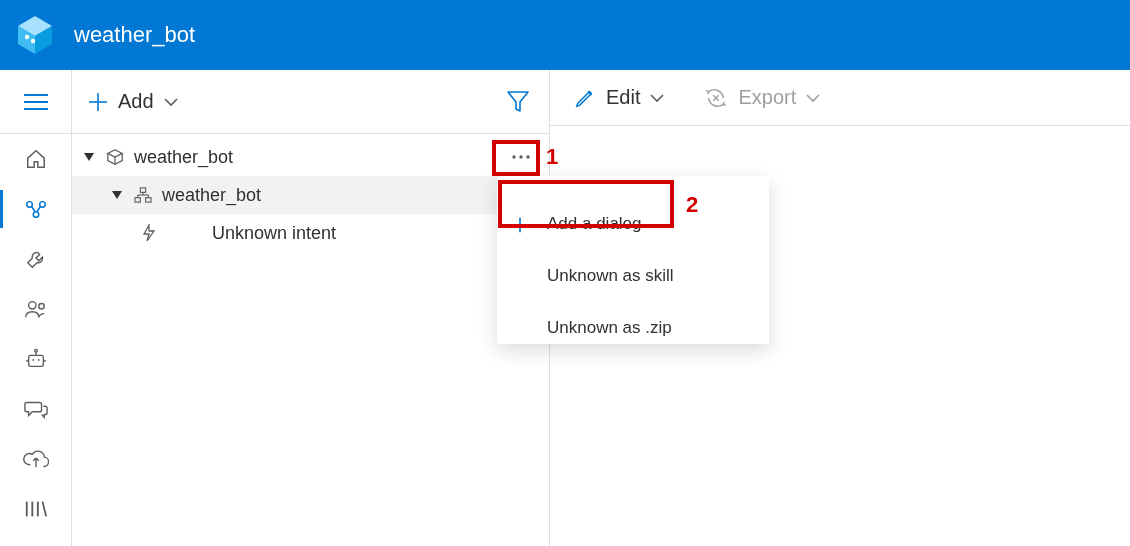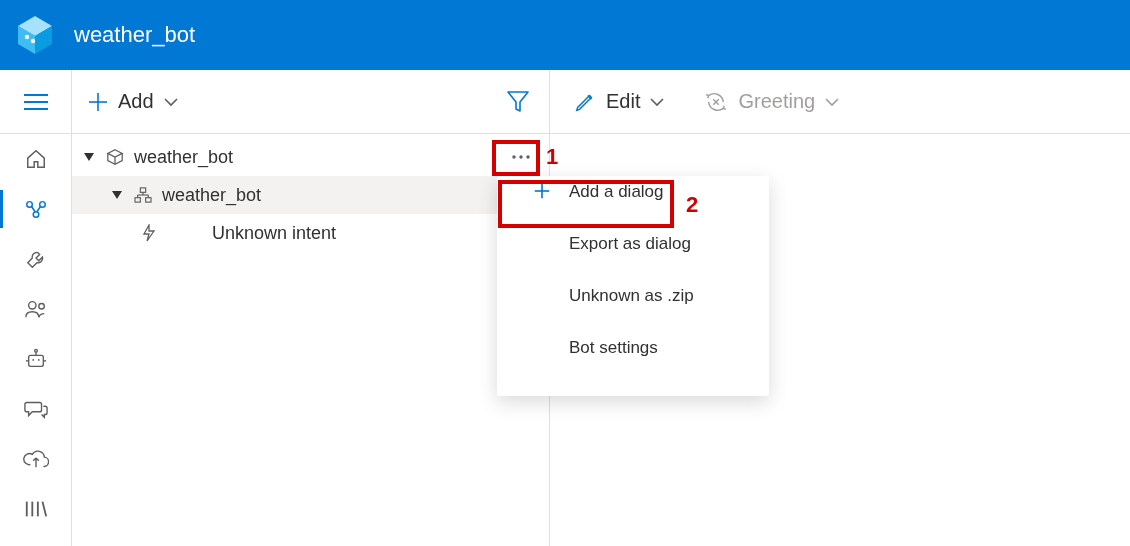--- a/index.html
+++ b/index.html
@@ -107,21 +107,21 @@
     .tree-chevron { width: 18px; display:flex; justify-content:center; margin-right: 6px; }
     .tree-icon { width: 22px; display:flex; justify-content:center; margin-right:8px; color:#605e5c; }
     .tree-label { flex: 1; white-space: nowrap; }
 
     .rightpanel {
       flex: 1;
       display: flex;
       flex-direction: column;
     }
     .rp-toolbar {
-      height: 64px;
+      height: 56px;
       border-bottom: 1px solid #e1dfdd;
       display: flex;
       align-items: center;
       padding: 0 24px;
       gap: 40px;
     }
     .rp-action {
       display: flex;
       align-items: center;
       gap: 10px;
@@ -137,23 +137,23 @@
       left: 497px;
       width: 272px;
       background: #fff;
       box-shadow: 0 6px 20px rgba(0,0,0,0.15);
       border-radius: 2px;
       padding: 6px 0;
       z-index: 100;
     }
     .menu-item {
       display: flex;
-      align-items: flex-start;
+      align-items: flex-end;
       height: 52px;
-      padding: 0 34px;
+      padding: 0 12px;
       gap: 16px;
       font-size: 17px;
       cursor: pointer;
     }
     .menu-icon {
       width: 22px;
       display:flex;
       justify-content:center;
     }
 
@@ -385,21 +385,21 @@
         <span>
           <svg width="24" height="22" viewBox="0 0 26 24">
               <path d="M5 5a10 10 0 0 1 16 7" fill="none" stroke="currentColor" stroke-width="1.6"></path>
               <path d="M21 19a10 10 0 0 1-16-7" fill="none" stroke="currentColor" stroke-width="1.6"></path>
               <polyline points="2,4 5,5 4,8" fill="none" stroke="currentColor" stroke-width="1.6"></polyline>
               <polyline points="24,20 21,19 22,16" fill="none" stroke="currentColor" stroke-width="1.6"></polyline>
               <line x1="10" y1="9" x2="16" y2="15" stroke="currentColor" stroke-width="1.6"></line>
               <line x1="16" y1="9" x2="10" y2="15" stroke="currentColor" stroke-width="1.6"></line>
             </svg>
         </span>
-        <span>Greeting</span>
+        <span>Export</span>
         <span>
           <svg class="chev-down" viewBox="0 0 14 10">
               <polyline points="1,2 7,8 13,2" fill="none" stroke="currentColor" stroke-width="1.6"></polyline>
             </svg>
         </span>
       </div>
     </div>
   </div>
 </div>
 
@@ -408,28 +408,24 @@
     <span class="menu-icon plus-blue">
       <svg width="18" height="18" viewBox="0 0 20 20">
           <line x1="10" y1="2" x2="10" y2="18" stroke="currentColor" stroke-width="1.8"></line>
           <line x1="2" y1="10" x2="18" y2="10" stroke="currentColor" stroke-width="1.8"></line>
         </svg>
     </span>
     <span>Add a dialog</span>
   </div>
   <div class="menu-item">
     <span class="menu-icon"></span>
-    <span>Export as dialog</span>
+    <span>Unknown as skill</span>
   </div>
   <div class="menu-item">
     <span class="menu-icon"></span>
     <span>Unknown as .zip</span>
-  </div>
-  <div class="menu-item">
-    <span class="menu-icon"></span>
-    <span>Bot settings</span>
   </div>
 </div>
 
 <div class="annot-box" style="left:492px; top:140px; width:48px; height:36px;"></div>
 <div class="annot-label" style="left:546px; top:144px;">1</div>
 <div class="annot-box" style="left:498px; top:180px; width:176px; height:48px;"></div>
 <div class="annot-label" style="left:686px; top:192px;">2</div>
 
 </body></html>

